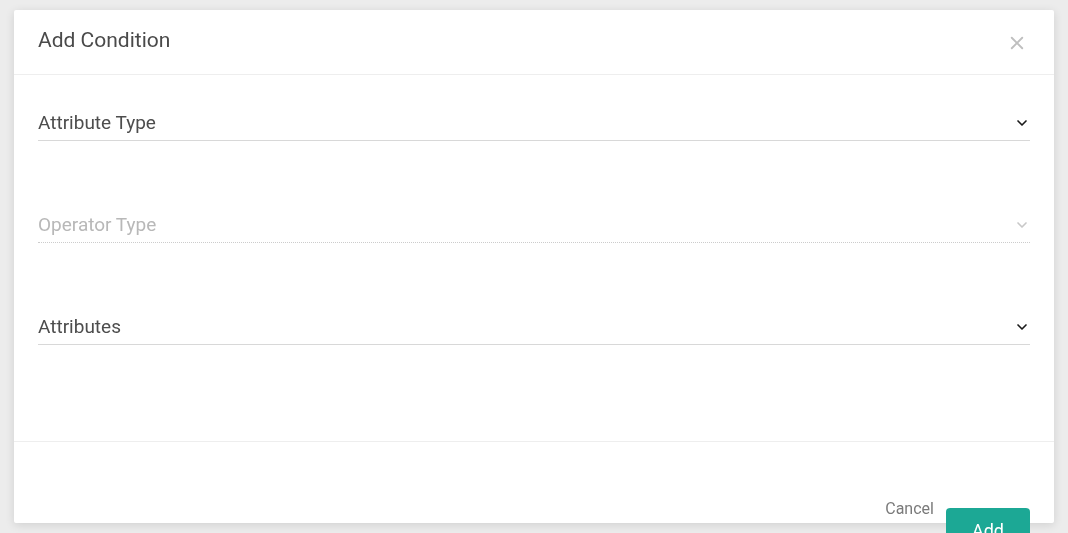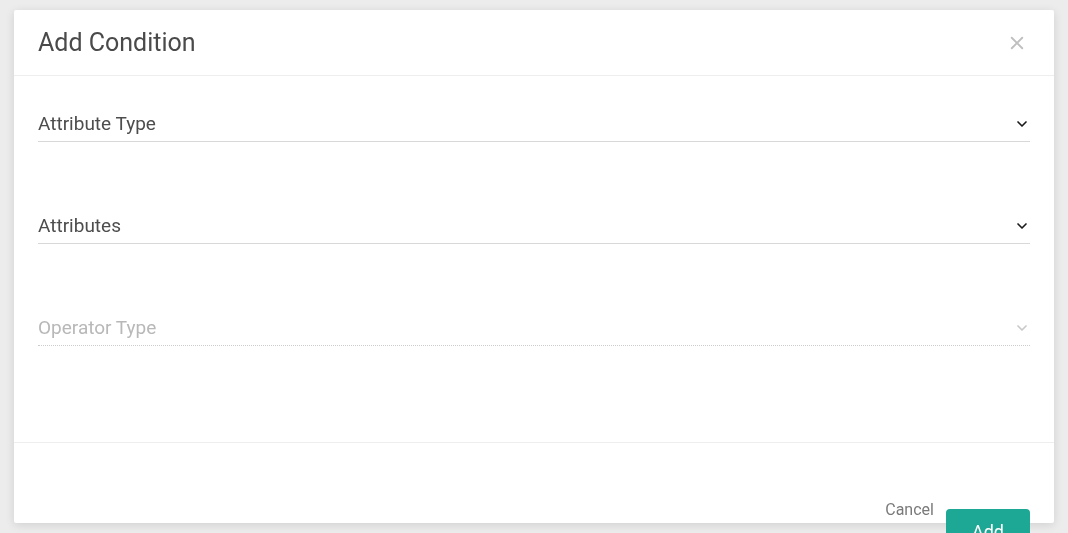--- a/index.html
+++ b/index.html
@@ -36,21 +36,21 @@
       flex-direction: column;
     }
     .modal-header {
       padding: 18px 24px 18px 24px;
       border-bottom: 1px solid #eeeeee;
       display: flex;
       justify-content: space-between;
       align-items: flex-start;
     }
     .modal-title {
-      font-size: 25px;
+      font-size: 21px;
       font-weight: 400;
       color: #4a4a4a;
     }
     .close-icon {
       cursor: pointer;
       color: #bfbfbf;
       font-size: 20px;
       line-height: 1;
       padding: 4px;
       margin-top: 2px;
@@ -145,31 +145,31 @@
 
     <div class="field">
       <span class="field-label">Attribute Type</span>
       <span class="chevron">
         <svg viewBox="0 0 24 24" fill="none" stroke="currentColor" stroke-width="2.5" stroke-linecap="round" stroke-linejoin="round">
           <polyline points="6 9 12 15 18 9"></polyline>
         </svg>
       </span>
     </div>
 
-    <div class="field">
-      <span class="field-label">Attributes</span>
+    <div class="field disabled">
+      <span class="field-label">Operator Type</span>
       <span class="chevron">
         <svg viewBox="0 0 24 24" fill="none" stroke="currentColor" stroke-width="2.5" stroke-linecap="round" stroke-linejoin="round">
           <polyline points="6 9 12 15 18 9"></polyline>
         </svg>
       </span>
     </div>
 
-    <div class="field disabled">
-      <span class="field-label">Operator Type</span>
+    <div class="field">
+      <span class="field-label">Attributes</span>
       <span class="chevron">
         <svg viewBox="0 0 24 24" fill="none" stroke="currentColor" stroke-width="2.5" stroke-linecap="round" stroke-linejoin="round">
           <polyline points="6 9 12 15 18 9"></polyline>
         </svg>
       </span>
     </div>
 
   </div>
 
   <div class="modal-footer">

